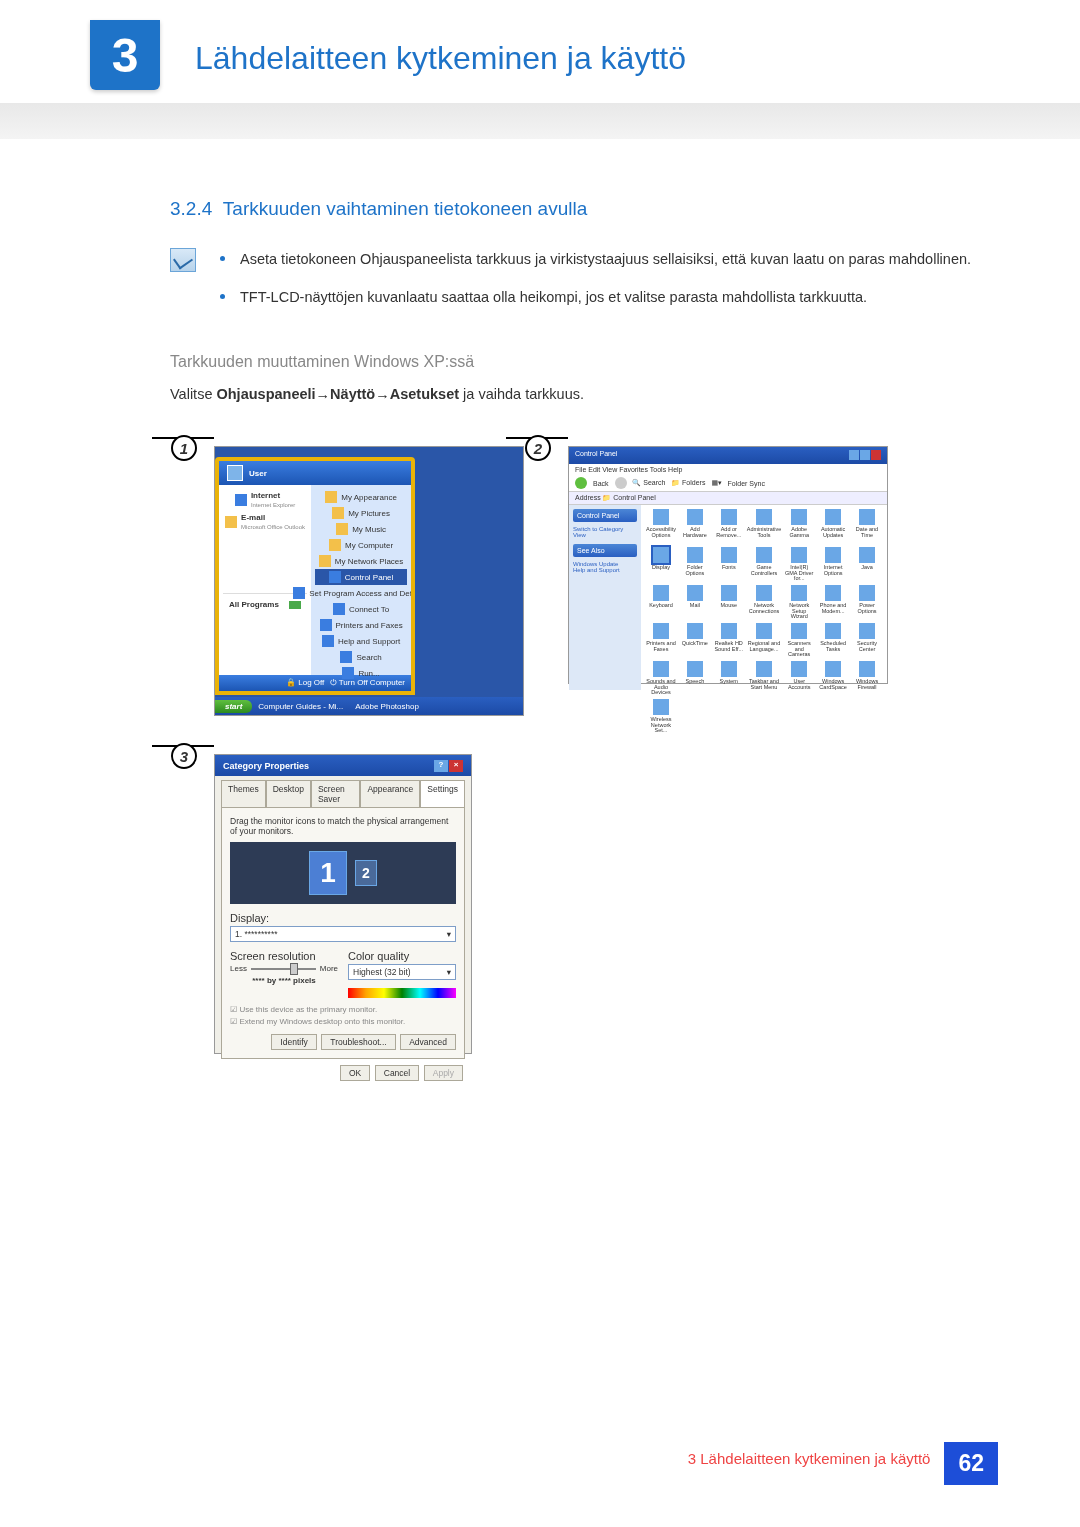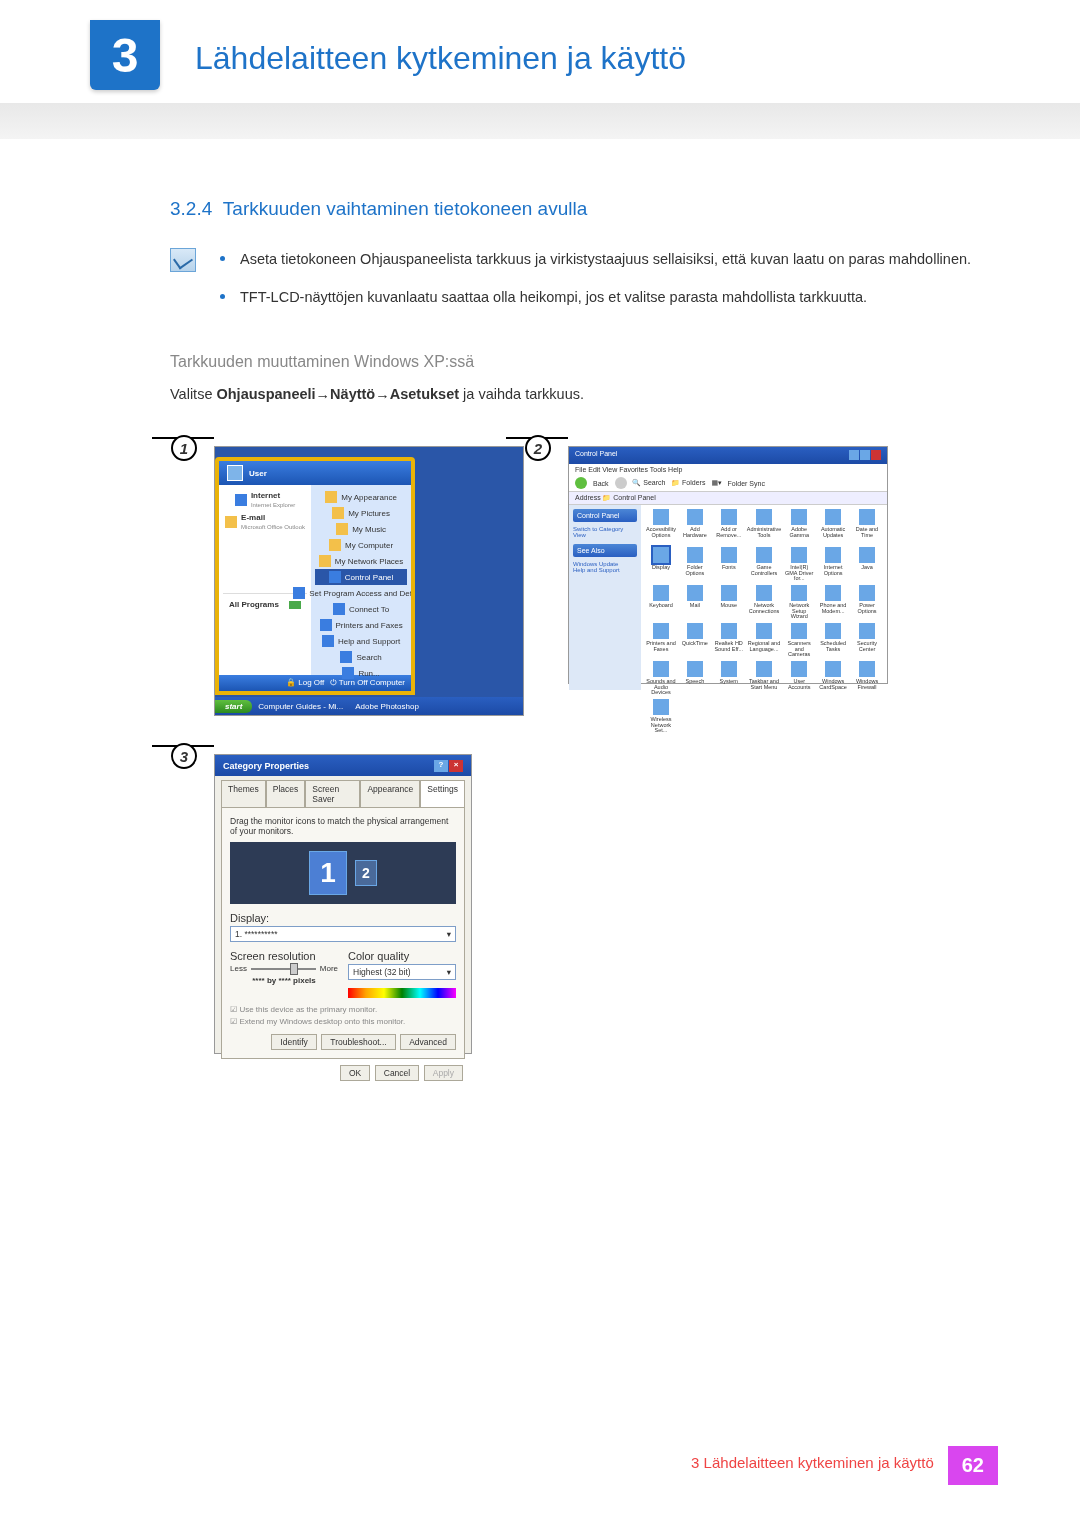--- a/index.html
+++ b/index.html
@@ -150,21 +150,21 @@
   .dp-footer { text-align:right; padding:0 8px 8px; }
 
   
   .footer {
     position: absolute;
     bottom: 42px; right: 82px;
     display: flex; align-items: stretch;
     font-size: 15px;
   }
   .footer-text { color: #ef4444; padding: 8px 14px; }
-  .footer-page { background: #d946ef; color: #fff; font-weight: bold; padding: 8px 14px; font-size: 20px; }
+  .footer-page { background: #1d4ed8; color: #fff; font-weight: bold; padding: 8px 14px; font-size: 23px; }
 </style>
 </head>
 <body>
 
 <div class="page">
   <div class="corner-tab">3</div>
   <div class="chapter-title">Lähdelaitteen kytkeminen ja käyttö</div>
   <div class="gray-band"></div>
 
   <div class="content">
@@ -456,21 +456,21 @@
 
       <div class="shot-box shot3">
         <div class="step-num">3</div>
         <div class="dp-window">
           <div class="dp-title">
             <span>Category Properties</span>
             <span class="dp-title-btns"><span>?</span><span>×</span></span>
           </div>
           <div class="dp-tabs" id="dp-tabs">
               <div class="dp-tab">Themes</div>
-              <div class="dp-tab">Places</div>
+              <div class="dp-tab">Desktop</div>
               <div class="dp-tab">Screen Saver</div>
               <div class="dp-tab">Appearance</div>
               <div class="dp-tab active">Settings</div>
             </div>
           <div class="dp-pane">
             <div class="dp-hint">Drag the monitor icons to match the physical arrangement of your monitors.</div>
             <div class="dp-monitors">
               <div class="dp-mon m1">1</div>
               <div class="dp-mon m2">2</div>
             </div>

